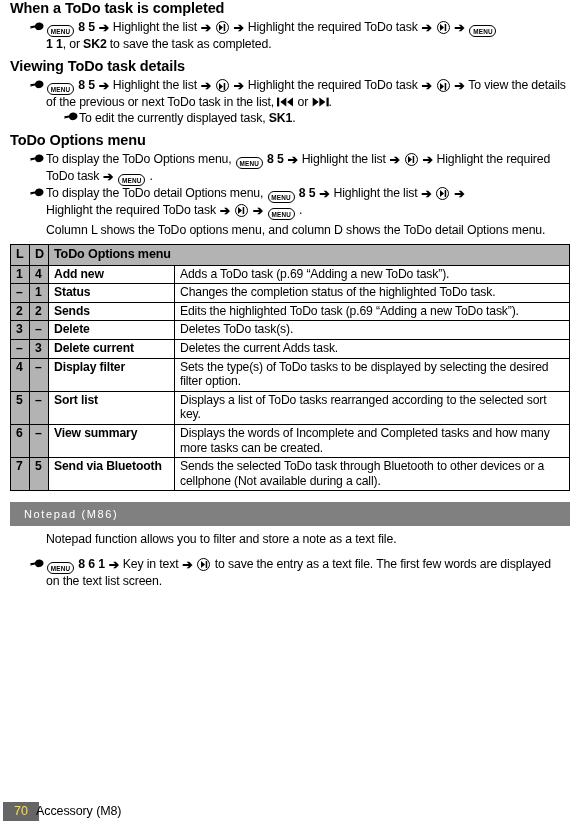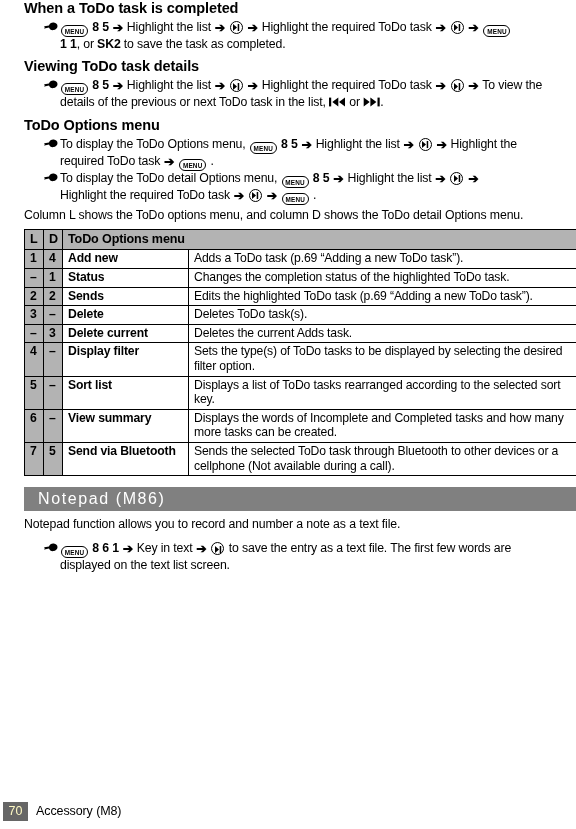--- a/index.html
+++ b/index.html
@@ -13,38 +13,39 @@
     position: relative;
     font-family: "Liberation Sans", sans-serif;
     color: #000000;
     -webkit-font-smoothing: none;
   }
   .page {
     position: relative;
     width: 576px;
     height: 829px;
     box-sizing: border-box;
-    padding: 0 24px;
+    padding: 0 10px;
   }
 
   
   h2.sec-head {
     font-size: 14.5px;
     font-weight: bold;
     margin: 0;
     padding: 0;
     line-height: 17px;
     letter-spacing: -0.1px;
   }
 
   
   .para {
     font-size: 12.3px;
     line-height: 15.2px;
     letter-spacing: -0.12px;
+    margin-left: 36px;
   }
 
   
   .bullet-row {
     display: block;
     position: relative;
     padding-left: 36px;
     font-size: 12.3px;
     line-height: 15.3px;
     letter-spacing: -0.15px;
@@ -148,21 +149,21 @@
     padding-left: 0;
     padding-right: 0;
   }
   td.cell-n { font-weight: bold; }
   td.cell-desc { font-weight: normal; }
 
   
   .sec-bar {
     background: #808080;
     color: #ffffff;
-    font-size: 16px;
+    font-size: 11px;
     line-height: 24px;
     height: 24px;
     padding: 0 0 0 14px;
     letter-spacing: 1.6px;
     font-weight: normal;
     margin: 0;
     width: 560px;
     box-sizing: border-box;
     overflow: hidden;
   }
@@ -172,24 +173,24 @@
     position: absolute;
     left: 0;
     bottom: 6px;
     width: 576px;
     height: 21px;
   }
   .footer .pgnum {
     position: absolute;
     left: 3px;
     top: 0;
-    width: 25px;
+    width: 36px;
     height: 19px;
     background: #666666;
-    color: #fef9c3;
+    color: #fde047;
     font-size: 12.5px;
     line-height: 19px;
     text-align: center;
     font-weight: normal;
   }
   .footer .ftitle {
     position: absolute;
     left: 36px;
     top: 0;
     height: 19px;
@@ -287,20 +288,27 @@
     <span>or</span>
     <span class="ffwd">
       <svg width="17" height="10" viewBox="0 0 17 10">
           <path d="M0.7 0.6 L0.7 9.4 L6.7 5 Z" fill="#000"></path>
           <path d="M7.4 0.6 L7.4 9.4 L13.4 5 Z" fill="#000"></path>
           <rect x="14.5" y="0.6" width="2.2" height="8.8" fill="#000"></rect>
         </svg>
     </span><span>.</span>
   </div>
 
+  <div class="bullet-row sub">
+    <span class="hand">
+      <svg width="14" height="11" viewBox="0 0 14 11">
+          <path d="M0.5 4.2 L5 3.6 C5.6 1.2 7.6 0.4 9.8 0.6 C12 0.9 13.6 2.4 13.5 4.3 C13.4 6.4 11.6 7.9 9.4 8.1 C7.3 8.3 5.5 7.5 5 5.6 L0.5 6.4 C0.1 6.4 0 6.1 0.2 5.8 L1.1 5.3 L0.2 4.8 C0 4.6 0.1 4.2 0.5 4.2 Z" fill="#000"></path>
+        </svg>
+    </span><span>To edit the currently displayed task, </span><b>SK1</b><span>.</span>
+  </div>
 
   <div class="spacer-s"></div>
 
   <h2 class="sec-head">ToDo Options menu</h2>
   <div class="spacer-xs"></div>
 
   <div class="bullet-row">
     <span class="hand">
       <svg width="14" height="11" viewBox="0 0 14 11">
           <path d="M0.5 4.2 L5 3.6 C5.6 1.2 7.6 0.4 9.8 0.6 C12 0.9 13.6 2.4 13.5 4.3 C13.4 6.4 11.6 7.9 9.4 8.1 C7.3 8.3 5.5 7.5 5 5.6 L0.5 6.4 C0.1 6.4 0 6.1 0.2 5.8 L1.1 5.3 L0.2 4.8 C0 4.6 0.1 4.2 0.5 4.2 Z" fill="#000"></path>
@@ -431,21 +439,21 @@
         <td class="cell-n">Send via Bluetooth</td>
         <td class="cell-desc">Sends the selected ToDo task through Bluetooth to other devices or a cellphone (Not available during a call).</td>
       </tr>
     </tbody>
   </table>
 
   <div class="spacer-m"></div>
 
   <div class="sec-bar">Notepad (M86)</div>
   <div class="spacer-s"></div>
-  <div class="para">Notepad function allows you to record and number a note as a text file.</div>
+  <div class="para">Notepad function allows you to filter and store a note as a text file.</div>
   <div class="spacer-s"></div>
   <div class="spacer-xs"></div>
 
   <div class="bullet-row">
     <span class="hand">
       <svg width="14" height="11" viewBox="0 0 14 11">
           <path d="M0.5 4.2 L5 3.6 C5.6 1.2 7.6 0.4 9.8 0.6 C12 0.9 13.6 2.4 13.5 4.3 C13.4 6.4 11.6 7.9 9.4 8.1 C7.3 8.3 5.5 7.5 5 5.6 L0.5 6.4 C0.1 6.4 0 6.1 0.2 5.8 L1.1 5.3 L0.2 4.8 C0 4.6 0.1 4.2 0.5 4.2 Z" fill="#000"></path>
         </svg>
     </span>
     <span class="key-menu">MENU</span>

